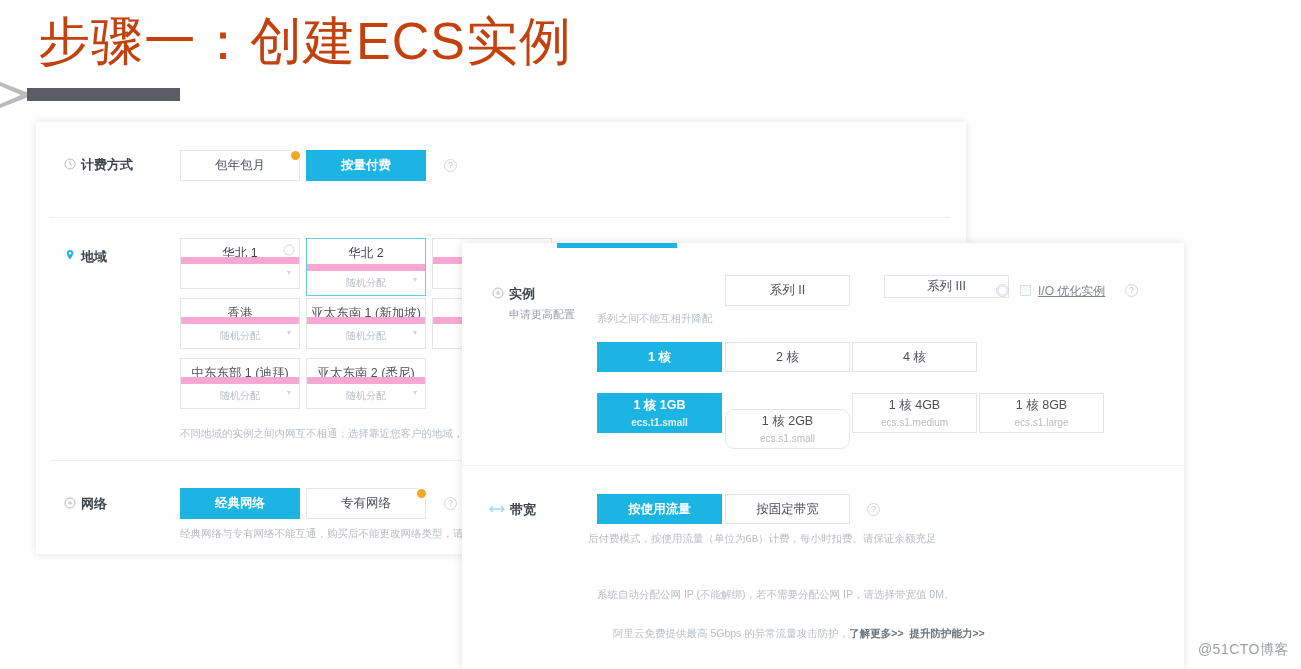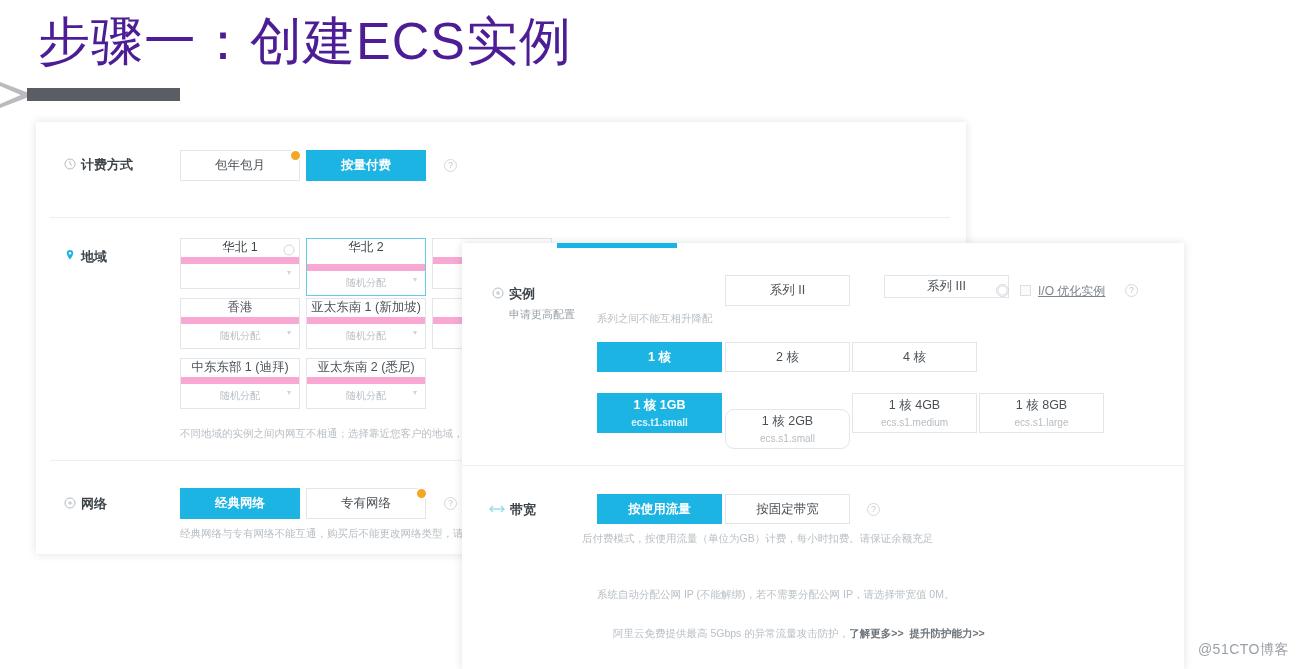--- a/index.html
+++ b/index.html
@@ -15,21 +15,21 @@
     position: relative;
   }
 
   
   #slide-title {
     position: absolute;
     left: 38px;
     top: 8px;
     font-size: 52px;
     line-height: 66px;
-    color: #4c1d95;
+    color: #c2410c;
     font-weight: 400;
     letter-spacing: 1px;
     white-space: nowrap;
   }
   #title-bar {
     position: absolute;
     left: 27px;
     top: 88px;
     width: 153px;
     height: 13px;
@@ -164,21 +164,21 @@
   }
   .hint {
     position: absolute;
     font-size: 10.5px;
     color: #b8bfc5;
     white-space: nowrap;
   }
   .hint-strong { color: #6c747b; font-weight: bold; }
 
   
-  .opt.split { justify-content: flex-start; }
+  .opt.split { justify-content: flex-start; padding-top: 6px; }
   .opt.split .opt-sub-row {
     position: absolute;
     left: 0; right: 0; bottom: 0;
     height: 24px;
     display: flex;
     align-items: center;
     justify-content: center;
     font-size: 10px;
     color: #b6bdc3;
     border-top: 7px solid #f9a8d4;
@@ -485,21 +485,21 @@
   <div class="row-label" style="left:48px; top:258px;">带宽</div>
 
   <div class="opt sel" style="left:135px; top:251px; width:125px; height:30px;">
     <span>按使用流量</span>
   </div>
   <div class="opt" style="left:263px; top:251px; width:125px; height:30px;">
     <span>按固定带宽</span>
   </div>
   <div class="help-icon" style="left:405px; top:260px;">?</div>
 
-  <div class="hint" style="left:120px; top:289px;">后付费模式，按使用流量（单位为GB）计费，每小时扣费。请保证余额充足</div>
+  <div class="hint" style="left:126px; top:289px;font-family:Liberation Mono, monospace;">后付费模式，按使用流量（单位为GB）计费，每小时扣费。请保证余额充足</div>
 
   <div class="hint" style="left:135px; top:345px;">系统自动分配公网 IP (不能解绑)，若不需要分配公网 IP，请选择带宽值 0M。</div>
 
   <div class="hint" style="left:151px; top:384px;">
     <span>阿里云免费提供最高 5Gbps 的异常流量攻击防护，</span><span class="hint-strong">了解更多&gt;&gt;</span><span>&nbsp;&nbsp;</span><span class="hint-strong">提升防护能力&gt;&gt;</span>
   </div>
 </div>
 
 <div id="slider-track">
   <div id="slider-fill"></div>

